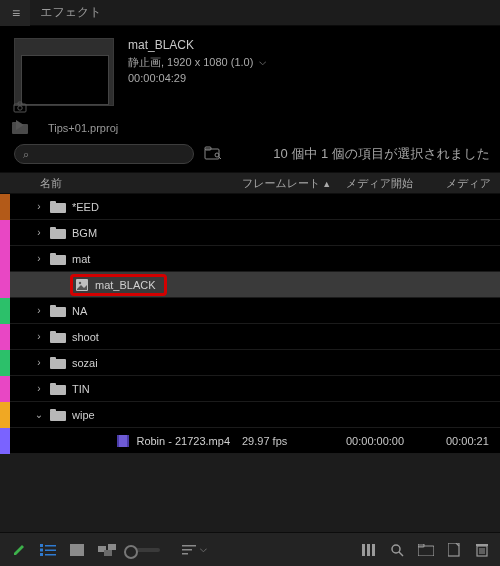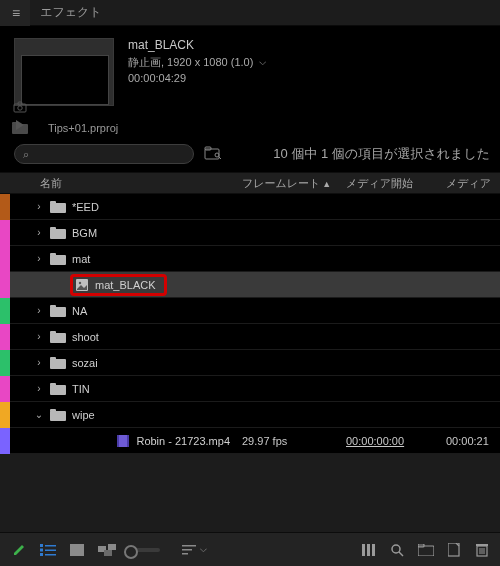--- a/index.html
+++ b/index.html
@@ -150,21 +150,21 @@
     height: 26px;
     border-bottom: 1px solid #1b1b1b;
     font-size: 11px;
     color: #d0d0d0;
   }
   .row.selected { background: #3a3a3a; }
   .swatch { width: 10px; height: 26px; }
   .cell { padding: 0 6px; overflow:hidden; white-space:nowrap; }
   .cell.name { flex: 0 0 226px; display:flex; align-items:center; gap:6px; }
   .cell.rate { flex: 0 0 104px; color:#c8c8c8; }
-  .cell.start { flex: 0 0 100px; color:#c8c8c8;text-decoration:underline; }
+  .cell.start { flex: 0 0 100px; color:#c8c8c8; }
   .cell.end { flex: 1; color:#c8c8c8; text-align:left;}
   .indent0 { padding-left: 24px; }
   .indent1 { padding-left: 44px; }
   .indent2 { padding-left: 96px; }
   .twisty {
     width: 10px; font-size: 10px; color:#aaa;
     display:inline-block; text-align:center;
   }
   .folder-icon, .item-icon, .clip-icon { display:inline-flex; }
   .folder-icon svg, .item-icon svg, .clip-icon svg { display:block; }

